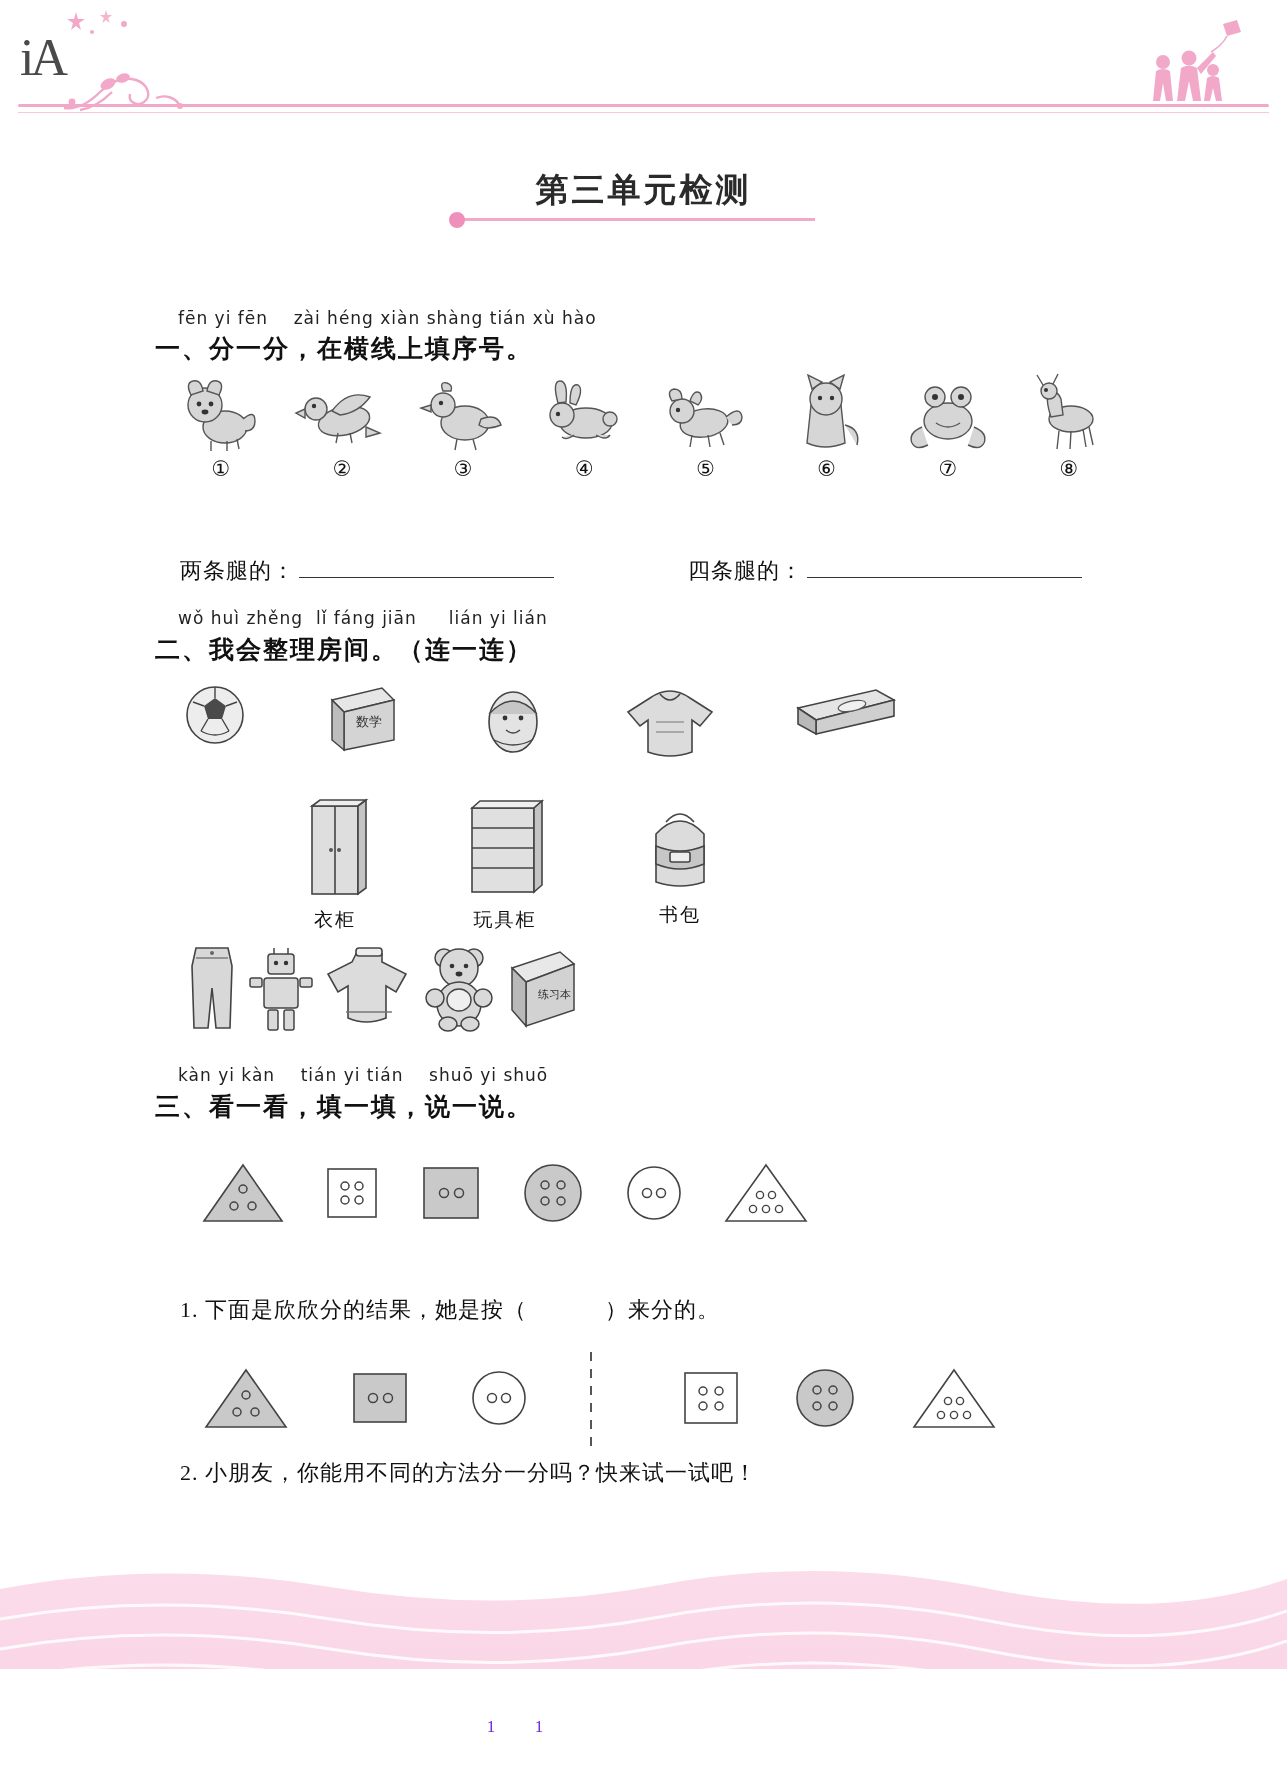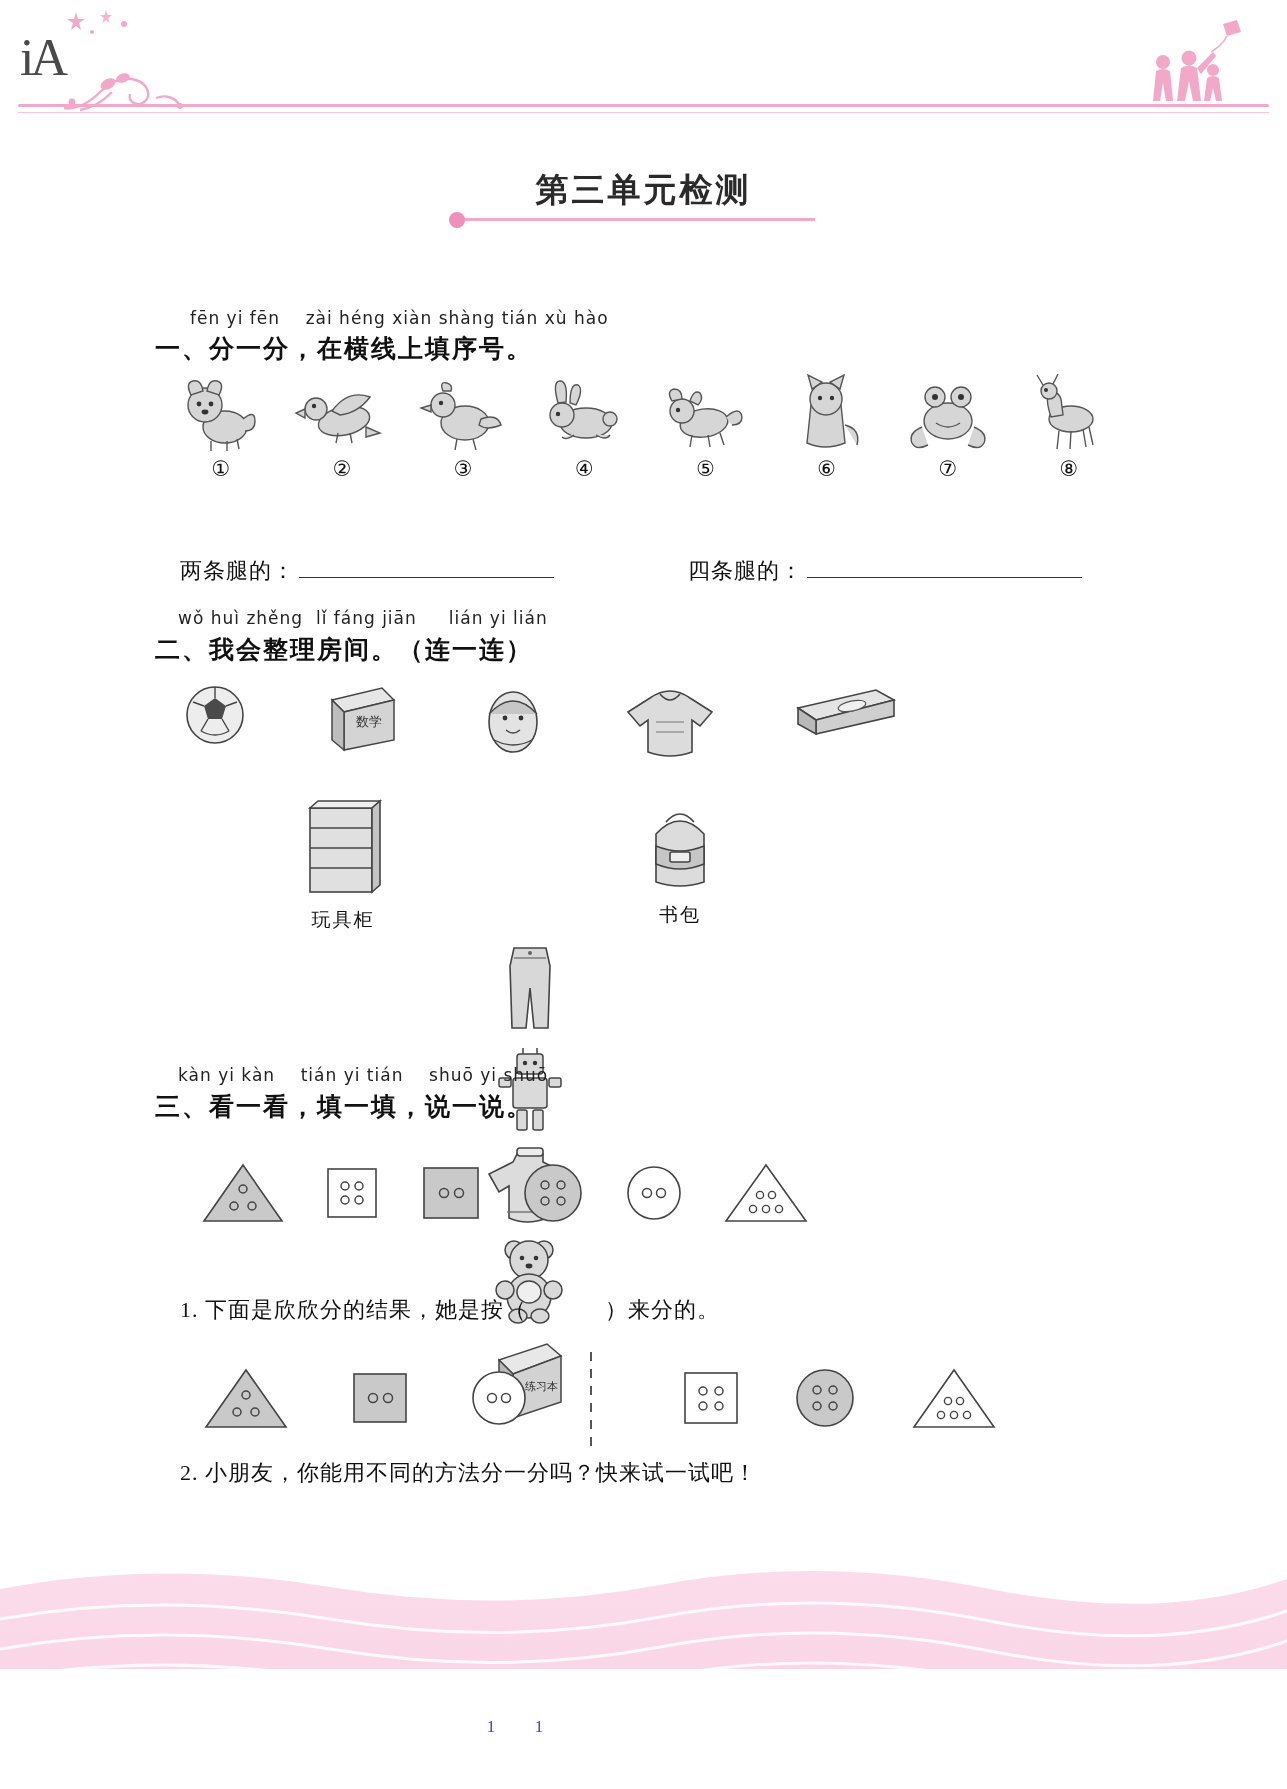--- a/index.html
+++ b/index.html
@@ -146,21 +146,21 @@
   <div class="top-rule"></div>
   <div class="top-rule2"></div>
 </div>
 
 <div class="title-wrap">
   <span class="title">第三单元检测</span>
 </div>
 <div class="title-underline"></div>
 <div class="title-dot"></div>
 
-<div class="abs" style="left:178px; top:308px;margin-left:12px;">
+<div class="abs" style="left:178px; top:308px;">
   <span class="pinyin">fēn yi fēn    zài héng xiàn shàng tián xù hào</span>
 </div>
 <div class="abs" style="left:155px; top:332px;">
   <span class="cn">一、分一分，在横线上填序号。</span>
 </div>
 
 <div class="row-icons" style="left:175px; top:375px; width:940px; justify-content:space-between;">
 
   <div class="icon-cell">
     <svg width="92" height="78" viewBox="0 0 92 78">
@@ -365,20 +365,35 @@
         <path d="M26 42 L104 22 L104 38 L26 56 Z" fill="#cfcfcf"></path>
         <path d="M8 30 L8 46 L26 56 L26 42 Z" fill="#b9b9b9"></path>
       </g>
       <ellipse cx="62" cy="28" rx="14" ry="5" fill="#f0f0f0" stroke="#555" stroke-width="1.2" transform="rotate(-12 62 28)"></ellipse>
     </svg>
   </div>
 </div>
 
 <div class="row-icons" style="left:300px; top:798px; width:420px; justify-content:space-between;">
 
+  <div class="icon-cell">
+    <svg width="70" height="105" viewBox="0 0 70 105">
+      <g stroke="#444" stroke-width="1.6">
+        <rect x="12" y="8" width="46" height="88" fill="#dedede"></rect>
+        <path d="M12 8 L20 2 L66 2 L58 8 Z" fill="#ededed"></path>
+        <path d="M58 8 L66 2 L66 90 L58 96 Z" fill="#c4c4c4"></path>
+        <line x1="35" y1="8" x2="35" y2="96"></line>
+      </g>
+      <g fill="#555">
+          <circle cx="31" cy="52" r="2"></circle>
+          <circle cx="39" cy="52" r="2"></circle>
+        </g>
+    </svg>
+    <div class="label-sm">衣柜</div>
+  </div>
 
   <div class="icon-cell">
     <svg width="86" height="105" viewBox="0 0 86 105">
       <g stroke="#444" stroke-width="1.6">
         <rect x="10" y="10" width="62" height="84" fill="#e0e0e0"></rect>
         <path d="M10 10 L18 3 L80 3 L72 10 Z" fill="#efefef"></path>
         <path d="M72 10 L80 3 L80 87 L72 94 Z" fill="#c4c4c4"></path>
         <line x1="10" y1="30" x2="72" y2="30"></line>
         <line x1="10" y1="50" x2="72" y2="50"></line>
         <line x1="10" y1="70" x2="72" y2="70"></line>
@@ -393,21 +408,21 @@
         <path d="M16 36 q24 -26 48 0 v48 q-24 8 -48 0 z" fill="#dcdcdc"></path>
         <path d="M16 48 q24 10 48 0 v18 q-24 10 -48 0 z" fill="#c6c6c6"></path>
         <rect x="30" y="54" width="20" height="10" rx="2" fill="#eee"></rect>
         <path d="M26 24 q14 -16 28 0" fill="none"></path>
       </g>
     </svg>
     <div class="label-sm">书包</div>
   </div>
 </div>
 
-<div class="row-icons" style="left:180px; top:940px; width:700px; justify-content:flex-start;flex-direction:column;">
+<div class="row-icons" style="left:180px; top:940px; width:700px; justify-content:flex-start;">
 
   <div class="icon-cell">
     <svg width="64" height="96" viewBox="0 0 64 96">
       <g fill="#d8d8d8" stroke="#444" stroke-width="1.6">
         <path d="M16 8 h32 l4 18 -2 62 h-14 l-4 -40 -4 40 h-14 l-2 -62 z"></path>
       </g>
       <path d="M16 18 h32" fill="none" stroke="#666" stroke-width="1.2"></path>
       <circle cx="32" cy="13" r="2" fill="#666"></circle>
     </svg>
   </div>

